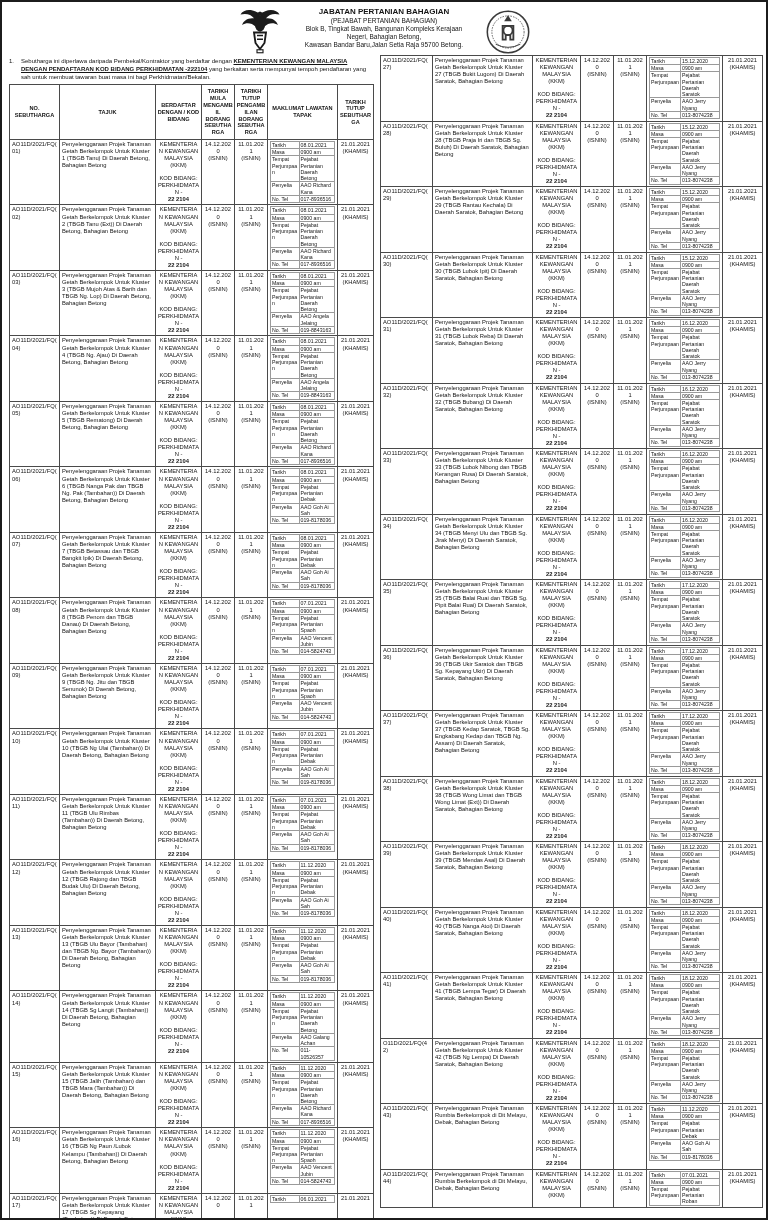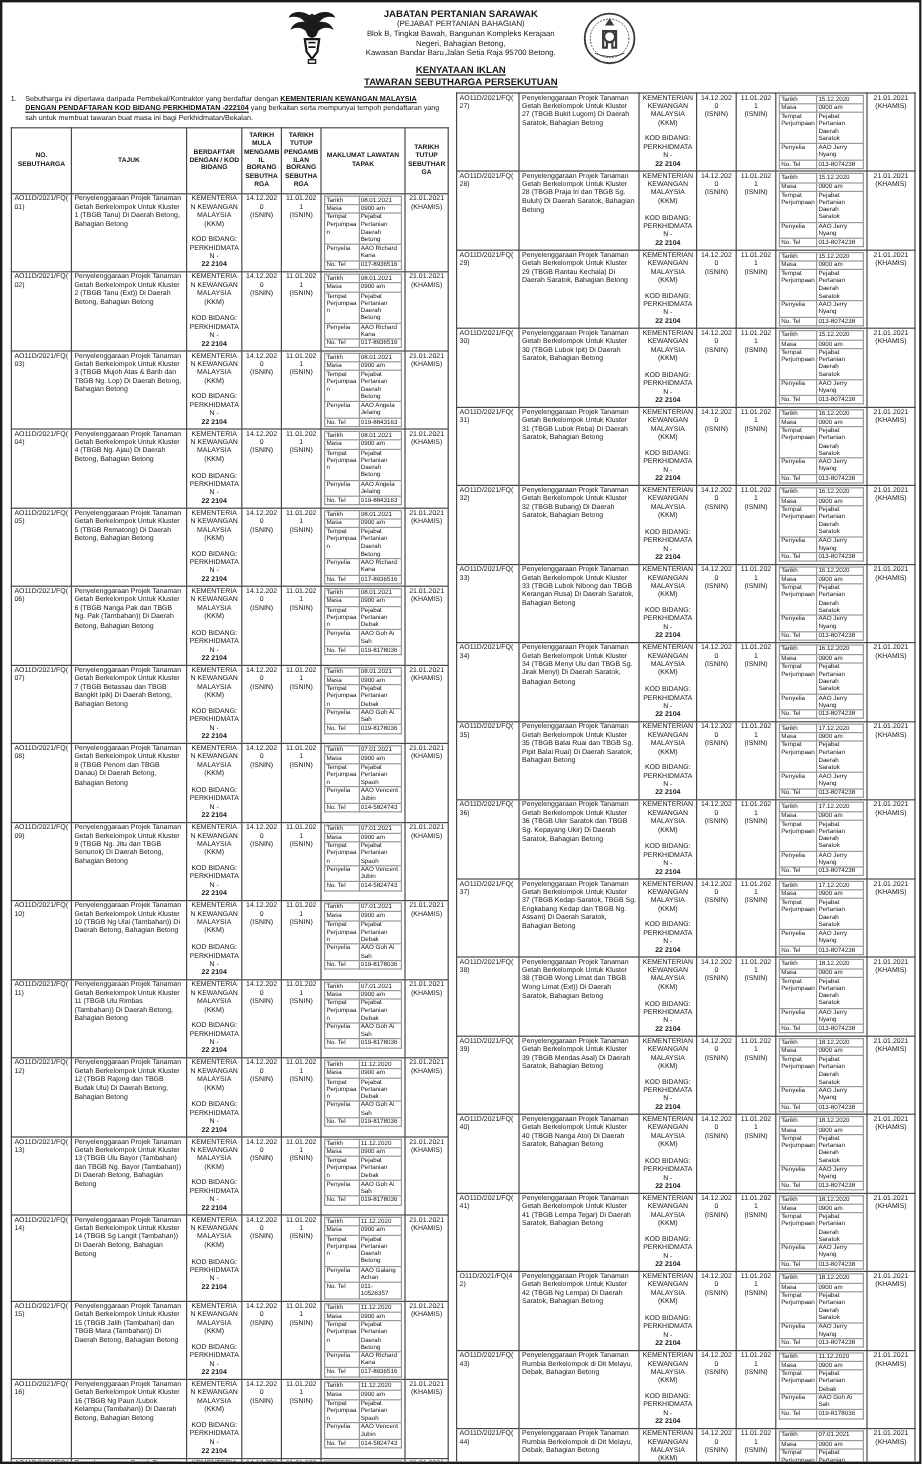--- a/index.html
+++ b/index.html
@@ -44,38 +44,34 @@
     <svg class="crest" viewBox="0 0 60 64" xmlns="http://www.w3.org/2000/svg">
       <path d="M30 10 C22 2 8 2 4 10 C12 8 18 10 22 15 C14 14 8 18 6 24 C12 20 19 21 24 26 Z" fill="#1b1b1b"></path>
       <path d="M30 10 C38 2 52 2 56 10 C48 8 42 10 38 15 C46 14 52 18 54 24 C48 20 41 21 36 26 Z" fill="#1b1b1b"></path>
       <ellipse cx="30" cy="22" rx="7" ry="11" fill="#1b1b1b"></ellipse>
       <path d="M30 6 l6 3 -6 3 -6 -3 Z" fill="#1b1b1b"></path>
       <path d="M22 34 h16 l-2 14 -6 8 -6 -8 Z" fill="none" stroke="#1b1b1b" stroke-width="2.5"></path>
       <path d="M26 38 h8 M26 43 h8" stroke="#1b1b1b" stroke-width="2"></path>
       <rect x="26" y="57" width="8" height="4" fill="none" stroke="#1b1b1b" stroke-width="1.5"></rect>
     </svg>
     <div class="hdr-text">
-      <div class="hdr-org1">JABATAN PERTANIAN SARAWAK</div>
+      <div class="hdr-org1">JABATAN PERTANIAN BAHAGIAN</div>
       <div class="hdr-org2">(PEJABAT PERTANIAN BAHAGIAN)</div>
       <div class="hdr-addr">Blok B, Tingkat Bawah, Bangunan Kompleks Kerajaan</div>
       <div class="hdr-addr">Negeri, Bahagian Betong,</div>
       <div class="hdr-addr">Kawasan Bandar Baru,Jalan Setia Raja 95700 Betong.</div>
     </div>
     <svg class="seal" viewBox="0 0 60 60" xmlns="http://www.w3.org/2000/svg">
       <circle cx="30" cy="30" r="27" fill="none" stroke="#3a3a3a" stroke-width="2"></circle>
       <circle cx="30" cy="30" r="21" fill="none" stroke="#3a3a3a" stroke-width="1" stroke-dasharray="2 1.5"></circle>
       <path d="M30 8 l5 8 h-10 Z" fill="#3a3a3a"></path>
       <path d="M23 22 v18 h4 v-6 h3 a6 6 0 0 0 0 -12 Z" fill="none" stroke="#3a3a3a" stroke-width="2.4"></path>
       <path d="M37 22 v18 h-4 v-6 h-3 a6 6 0 0 1 0 -12 Z" fill="none" stroke="#3a3a3a" stroke-width="2.4"></path>
       <path d="M14 46 q16 8 32 0" fill="none" stroke="#3a3a3a" stroke-width="1.2"></path>
     </svg>
-  </div>
-  <div class="doc-titles">
-    <div class="doc-title">KENYATAAN IKLAN</div>
-    <div class="doc-title">TAWARAN SEBUTHARGA PERSEKUTUAN</div>
   </div>
 
   <div class="columns">
 
     <div class="col-left">
       <div class="intro">
         <span class="intro-num">1.</span>
         <span id="intro-text"><span>Sebutharga ini diperlawa daripada Pembekal/Kontraktor yang berdaftar dengan </span><span style="font-weight: bold; text-decoration: underline;">KEMENTERIAN KEWANGAN MALAYSIA DENGAN PENDAFTARAN KOD BIDANG PERKHIDMATAN -222104</span><span> yang berkaitan serta mempunyai tempoh pendaftaran yang sah untuk membuat tawaran buat masa ini bagi Perkhidmatan/Bekalan.</span></span>
       </div>
       <table class="main">

